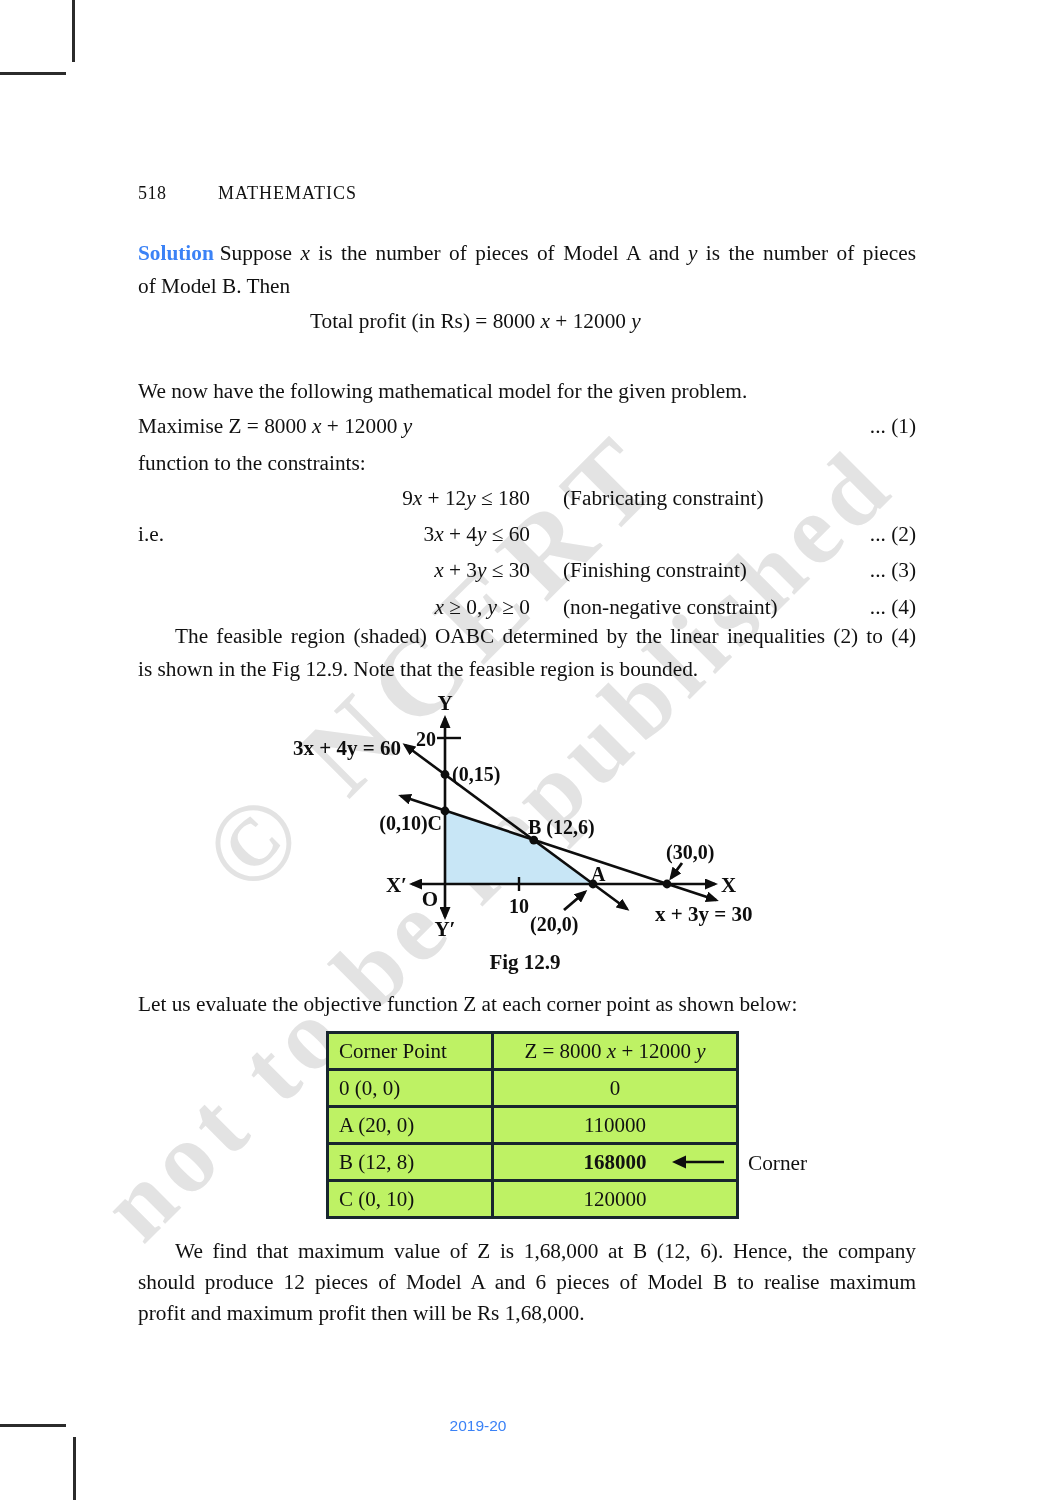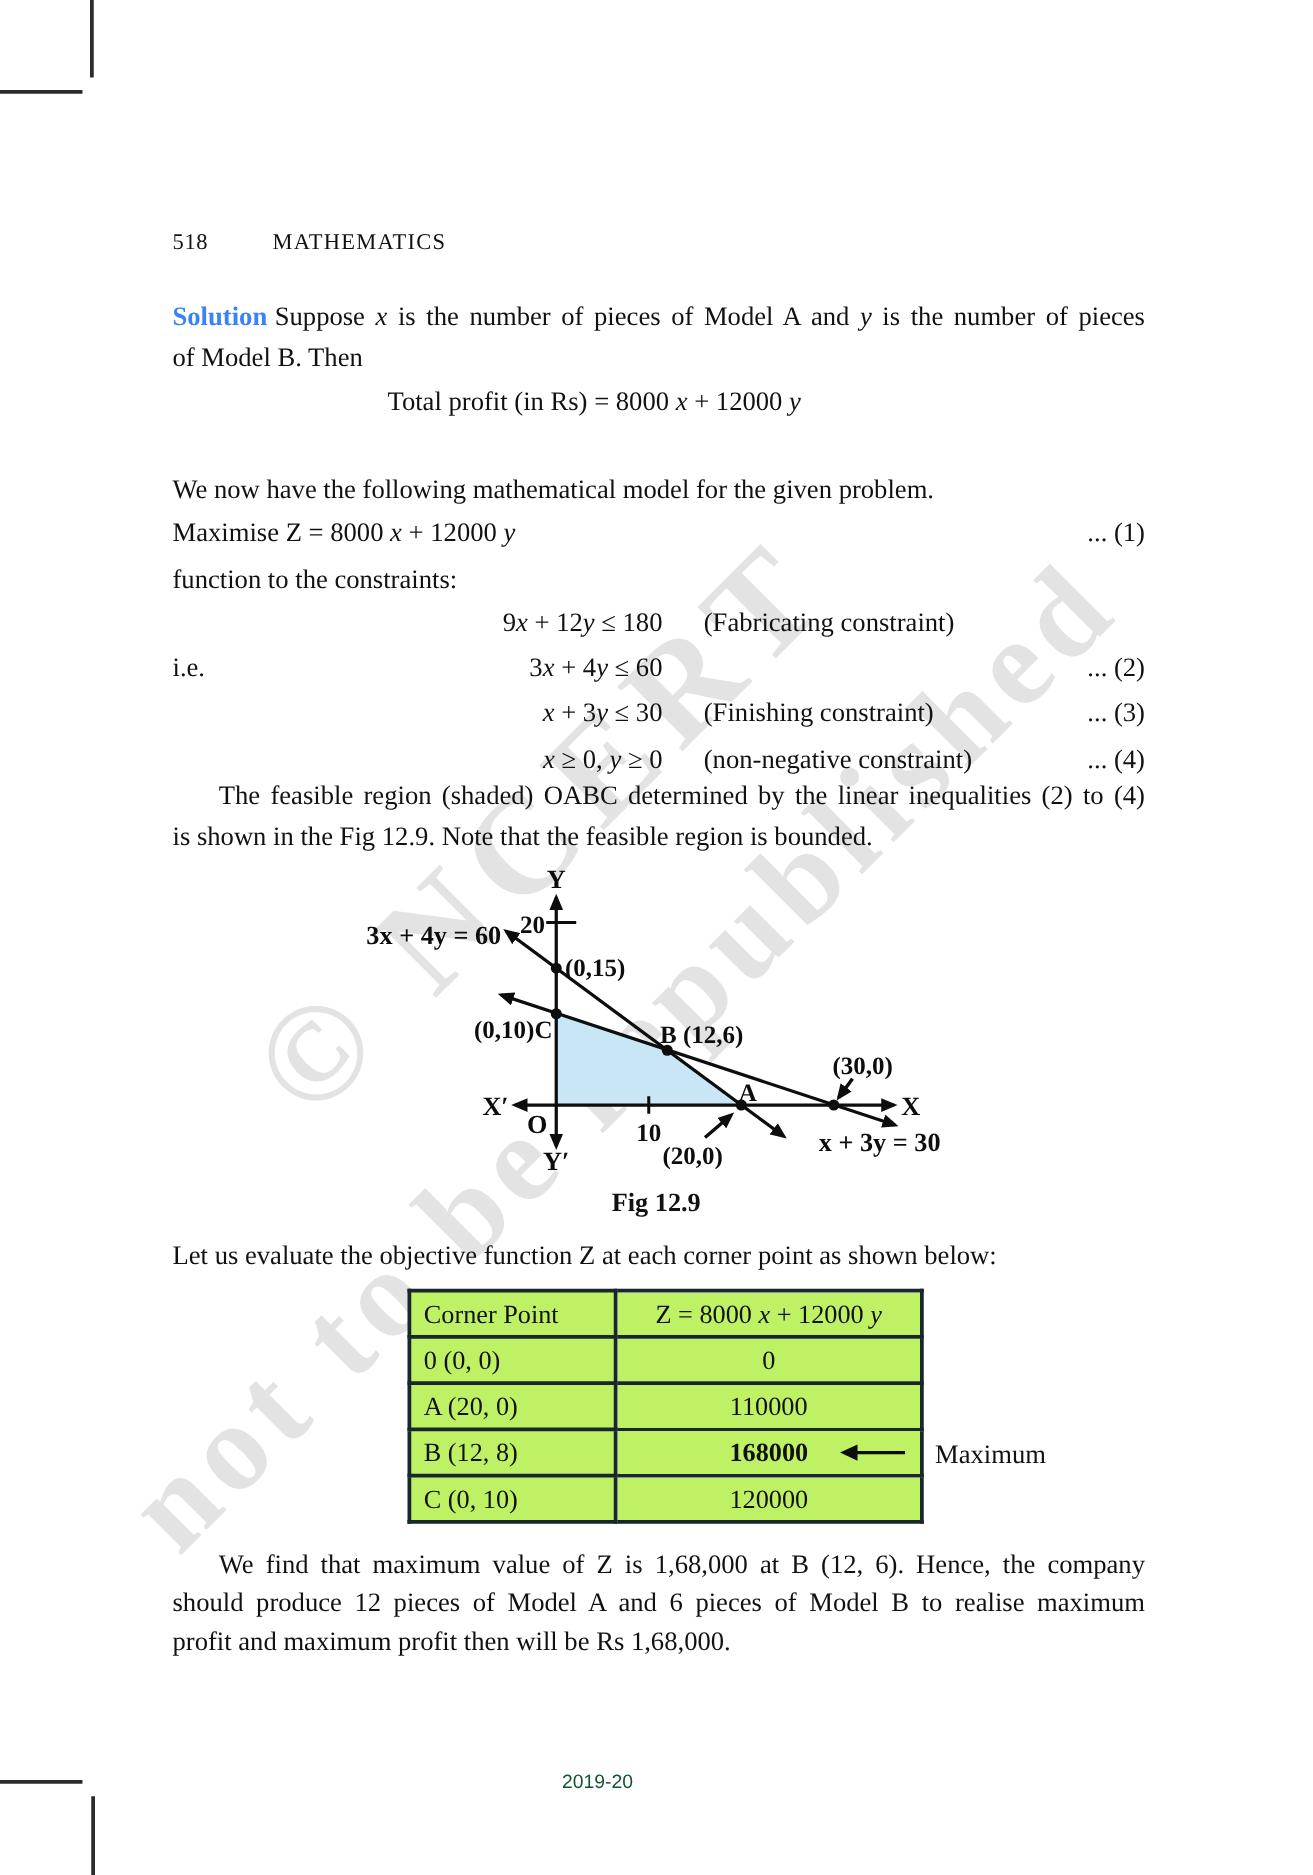--- a/index.html
+++ b/index.html
@@ -35,21 +35,21 @@
   .tblwrap{position:absolute;left:326px;top:1031px;z-index:1;}
   table.ctable{border-collapse:collapse;border:3px solid #18262e;}
   .ctable td{border:3px solid #18262e;background:#bef264;font-size:21px;
              height:34px;padding:0 10px;vertical-align:middle;}
   .ctable td.c1{width:142px;text-align:left;}
   .ctable td.c2{width:222px;text-align:center;position:relative;}
   .bold{font-weight:bold;}
   .maxarrow{position:absolute;left:178px;top:9px;}
   .maxnote{position:absolute;left:748px;top:1151px;font-size:21.3px;z-index:1;}
   .footer{position:absolute;left:0;top:1417px;width:956px;text-align:center;z-index:1;
-          font-family:"Liberation Sans",sans-serif;font-size:15.5px;color:#14532d;}
+          font-family:"Liberation Sans",sans-serif;font-size:15.5px;color:#3b82f6;}
 </style>
 </head>
 <body>
 
 <div class="page">
 
   <div class="crop" style="left:72px;top:0;width:3px;height:62px;"></div>
   <div class="crop" style="left:0;top:72px;width:66px;height:3px;"></div>
   <div class="crop" style="left:0;top:1424px;width:66px;height:3px;"></div>
   <div class="crop" style="left:73px;top:1437px;width:3px;height:63px;"></div>
@@ -175,21 +175,21 @@
             </svg>
           </td>
         </tr>
         <tr>
           <td class="c1">C (0, 10)</td>
           <td class="c2">120000</td>
         </tr>
       </tbody>
     </table>
   </div>
-  <div class="maxnote">Maximum</div>
+  <div class="maxnote">Corner</div>
 
   <div class="blk" style="top:1236px;line-height:31px;">
     <div class="jline indent">We find that maximum value of Z is 1,68,000 at B (12, 6). Hence, the company</div>
     <div class="jline">should produce 12 pieces of Model A and 6 pieces of Model B to realise maximum</div>
     <div class="lline">profit and maximum profit then will be Rs 1,68,000.</div>
   </div>
 
   <div class="footer">2019-20</div>
 
 </div>

